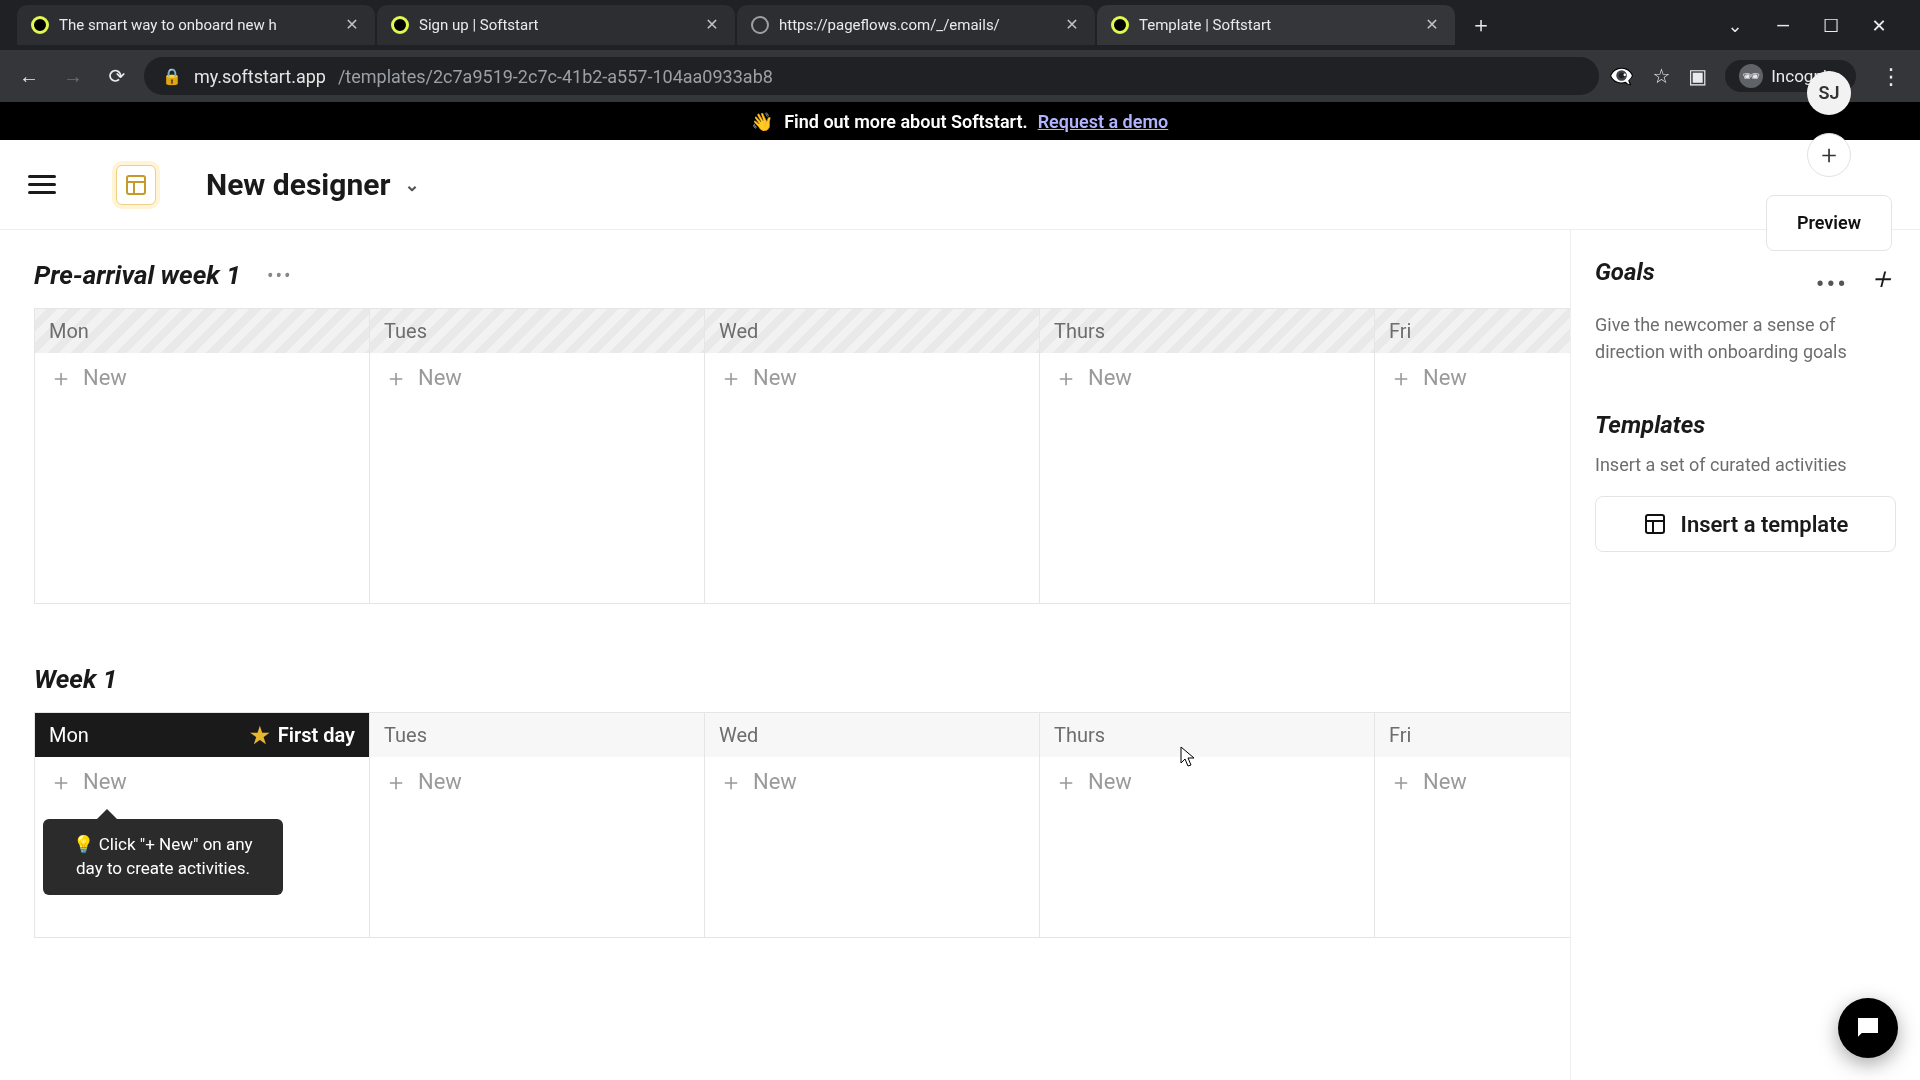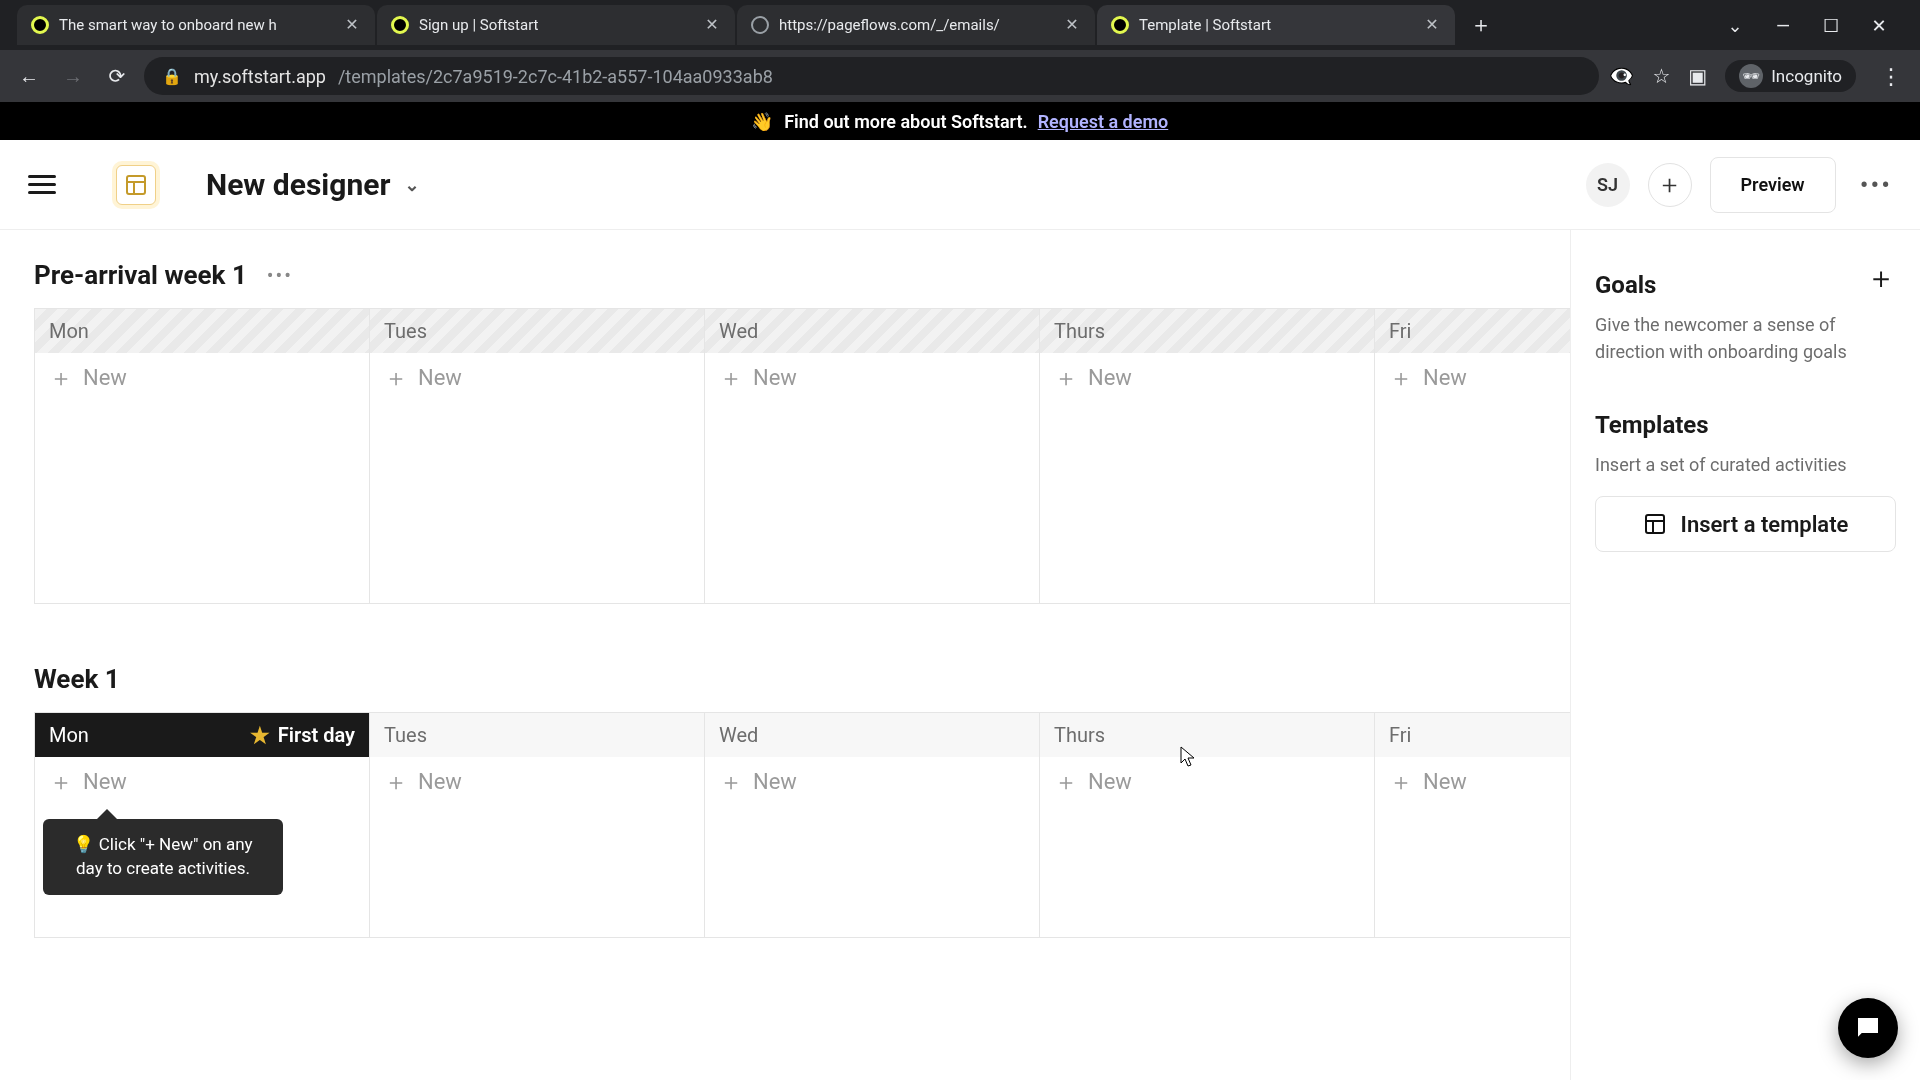--- a/index.html
+++ b/index.html
@@ -104,21 +104,21 @@
   .hamburger { display:flex; flex-direction:column; gap:5px; width:28px; margin-right:28px; }
   .hamburger span { height:3px; background:#1a1a1a; border-radius:2px; }
   .tpl-icon {
     width:40px; height:40px; border-radius:6px; background:#fff;
     border:1px solid #f0d088; box-shadow:0 0 0 4px rgba(255,210,90,.25);
     display:flex; align-items:center; justify-content:center; margin-right:18px;
   }
   .tpl-icon svg { width:24px; height:24px; }
   .doc-title { font-size:30px; font-weight:700; display:flex; align-items:center; gap:14px;}
   .doc-title .chev { font-size:18px; color:#555; }
-  .app-header-right { margin-left:auto; display:flex; align-items:center; gap:18px; }
+  .app-header-right { margin-left:auto; display:flex; align-items:center; gap:18px;flex-direction:column; }
   .avatar-chip {
     width:44px; height:44px; border-radius:50%; background:#f2f2f2;
     display:flex; align-items:center; justify-content:center; font-weight:600; color:#333; font-size:18px;
   }
   .round-plus {
     width:44px; height:44px; border-radius:50%; border:1px solid #e2e2e2;
     display:flex; align-items:center; justify-content:center; font-size:26px; color:#333; background:#fff;
   }
   .btn {
     height:56px; padding:0 30px; border-radius:8px; font-size:18px; font-weight:600;
@@ -126,21 +126,21 @@
   }
   .btn-secondary { background:#fff; border:1px solid #e4e4e4; color:#111; }
   .btn-primary   { background:#8f969a; color:#fff; border:none; }
   .header-dots { font-size:26px; color:#555; letter-spacing:2px; margin-left:6px; }
 
   
   .app-body { display:flex; height:calc(1080px - 50px - 52px - 38px - 90px); }
   .main { flex:1; padding:30px 0 0 34px; overflow:hidden; }
   .sidebar { width:350px; border-left:1px solid #eee; padding:28px 24px; }
 
-  .section-title-row { display:flex; align-items:center; gap:20px; margin-bottom:18px; }
+  .section-title-row { display:flex; align-items:center; gap:26px; margin-bottom:18px;font-style:italic; }
   .section-title { font-size:26px; font-weight:700; }
   .row-dots { color:#888; letter-spacing:2px; font-size:20px; }
 
   
   .week-grid {
     display:grid;
     grid-template-columns: repeat(5, 335px);
     border:1px solid #e5e5e5;
     width:max-content;
     overflow:hidden;
@@ -176,21 +176,21 @@
     border-radius:6px; padding:14px 16px; font-size:17px; text-align:center;
     line-height:1.4;
   }
   .tip::before {
     content:""; position:absolute; top:-10px; left:54px;
     border:10px solid transparent; border-bottom-color:#2b2b2b; border-top:none;
   }
 
   
   .side-section { margin-bottom:46px; }
-  .side-head { display:flex; align-items:flex-end; justify-content:space-between; margin-bottom:12px;}
+  .side-head { display:flex; align-items:flex-start; justify-content:space-between; margin-bottom:12px;font-style:italic;}
   .side-title { font-size:24px; font-weight:700; }
   .side-desc { color:#6d6d6d; font-size:18px; line-height:1.5; }
   .side-plus { font-size:30px; font-weight:300; }
   .insert-btn {
     margin-top:18px; height:56px; border:1px solid #e4e4e4; border-radius:8px;
     display:flex; align-items:center; justify-content:center; gap:14px;
     font-size:22px; font-weight:600; width:100%;
   }
   .insert-btn svg { width:24px; height:24px; }
 

